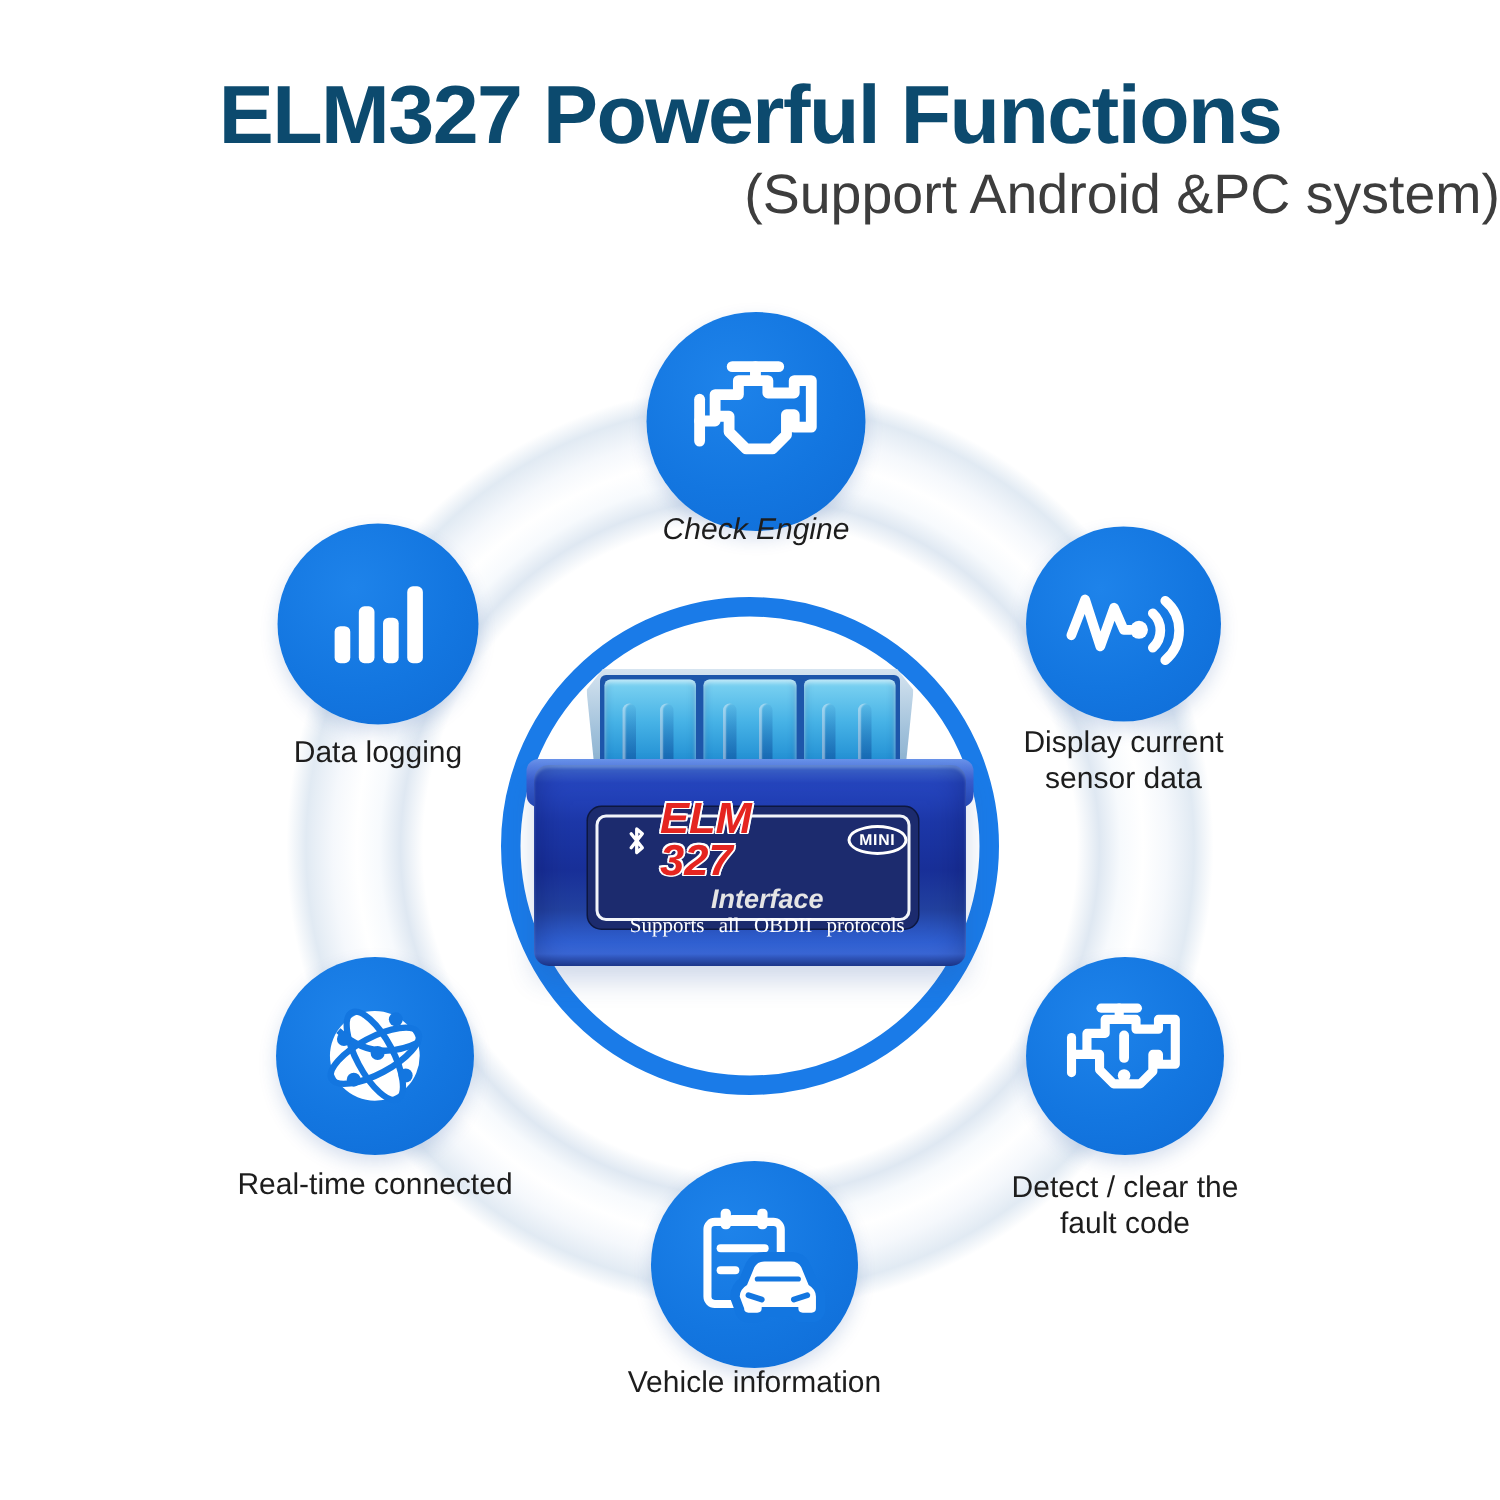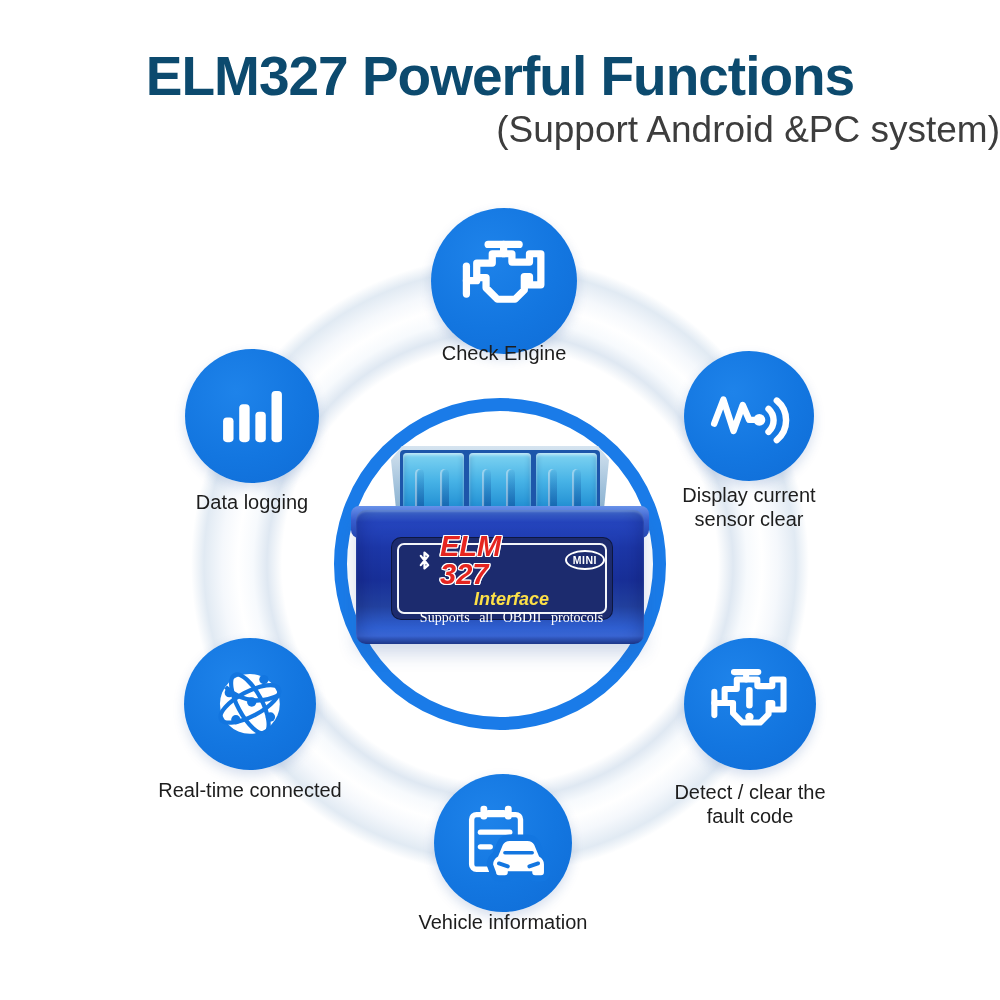--- a/index.html
+++ b/index.html
@@ -24,21 +24,21 @@
   
   .feature{position:absolute;z-index:4;}
   .bubble{width:100%;height:100%;border-radius:50%;
           background:radial-gradient(circle at 38% 32%, #1e83ea 0%, #1376e0 55%, #0f6cd6 100%);
           display:flex;align-items:center;justify-content:center;
           box-shadow:0 5px 12px rgba(30,80,160,.18);}
   .bubble svg{width:68%;height:68%;}
   .flabel{position:absolute;left:50%;transform:translateX(-50%);width:320px;text-align:center;
           font-size:20px;line-height:23.5px;color:#1d1d1d;}
   .flabel span{display:block;}
-  .f1{left:431px;top:208px;width:146px;height:146px;} .f1 .flabel{top:134px;}
+  .f1{left:431px;top:208px;width:146px;height:146px;font-style:italic;} .f1 .flabel{top:134px;}
   .f2{left:185px;top:349px;width:134px;height:134px;} .f2 .flabel{top:142px;}
   .f3{left:684px;top:351px;width:130px;height:130px;} .f3 .flabel{top:133px;}
   .f4{left:184px;top:638px;width:132px;height:132px;} .f4 .flabel{top:141px;}
   .f5{left:684px;top:638px;width:132px;height:132px;} .f5 .flabel{top:143px;}
   .f6{left:434px;top:774px;width:138px;height:138px;} .f6 .flabel{top:137px;}
 
   
   .device{position:absolute;left:356px;top:444px;width:288px;height:200px;z-index:5;}
   .connector{position:absolute;left:35px;top:2px;width:218px;height:78px;
              background:linear-gradient(180deg,#d6e4f0 0%,#9fc0da 55%,#7fa8c8 100%);
@@ -61,21 +61,21 @@
          background:#1c2b6e;box-shadow:0 0 0 1px #0d173f;}
   .panel-inner{position:absolute;left:5px;right:5px;top:5px;bottom:5px;border:2px solid #f2f5fa;
          border-radius:7px;display:flex;flex-direction:column;align-items:center;justify-content:center;padding-left:19px;}
   .row1{display:flex;align-items:center;gap:9px;margin-top:1px;}
   .bt-icon svg{display:block;}
   .brand{font-size:29px;font-weight:bold;font-style:italic;color:#e52520;line-height:28px;
          text-shadow:-1.2px 0 #fff,1.2px 0 #fff,0 -1.2px #fff,0 1.2px #fff,
                      -1px -1px #fff,1px 1px #fff,-1px 1px #fff,1px -1px #fff;}
   .mini-badge{border:2px solid #fff;border-radius:50%;padding:2px 6px;font-size:10.5px;
               font-weight:bold;color:#fff;letter-spacing:.5px;}
-  .row2{font-size:18px;font-weight:bold;font-style:italic;color:#fde047;line-height:20px;margin-top:1px;}
+  .row2{font-size:18px;font-weight:bold;font-style:italic;color:#e5e5e5;line-height:20px;margin-top:1px;}
   .row3{font-family:"Liberation Serif",serif;font-size:14px;font-weight:normal;color:#fff;
         word-spacing:6px;line-height:17px;}
 </style>
 </head>
 <body>
 
 <div class="canvas">
 
   <div class="title">ELM327 Powerful Functions</div>
   <div class="subtitle">(Support Android &amp;PC system)</div>
@@ -124,21 +124,21 @@
         <g fill="none" stroke="#fff" stroke-width="7" stroke-linecap="round" stroke-linejoin="round">
           <path d="M10 56 L20 30 L31 64 L41 36 L48 52 H53"></path>
           <path d="M69 40 a17 17 0 0 1 0 25"></path>
           <path d="M78 31 a28 28 0 0 1 0 43"></path>
         </g>
         <circle cx="59" cy="52" r="6.5" fill="#fff"></circle>
       </svg>
     </div>
     <div class="flabel">
       <span>Display current</span>
-      <span>sensor clear</span>
+      <span>sensor data</span>
     </div>
   </div>
 
   <div class="feature f4">
     <div class="bubble">
       <svg viewBox="0 0 96 96">
         <circle cx="48" cy="48" r="32" fill="#fff"></circle>
         <g fill="none" stroke="#1376e0" stroke-width="4.5">
           <ellipse cx="48" cy="48" rx="35" ry="13" transform="rotate(-28 48 48)"></ellipse>
           <ellipse cx="48" cy="48" rx="35" ry="13" transform="rotate(62 48 48)"></ellipse>

